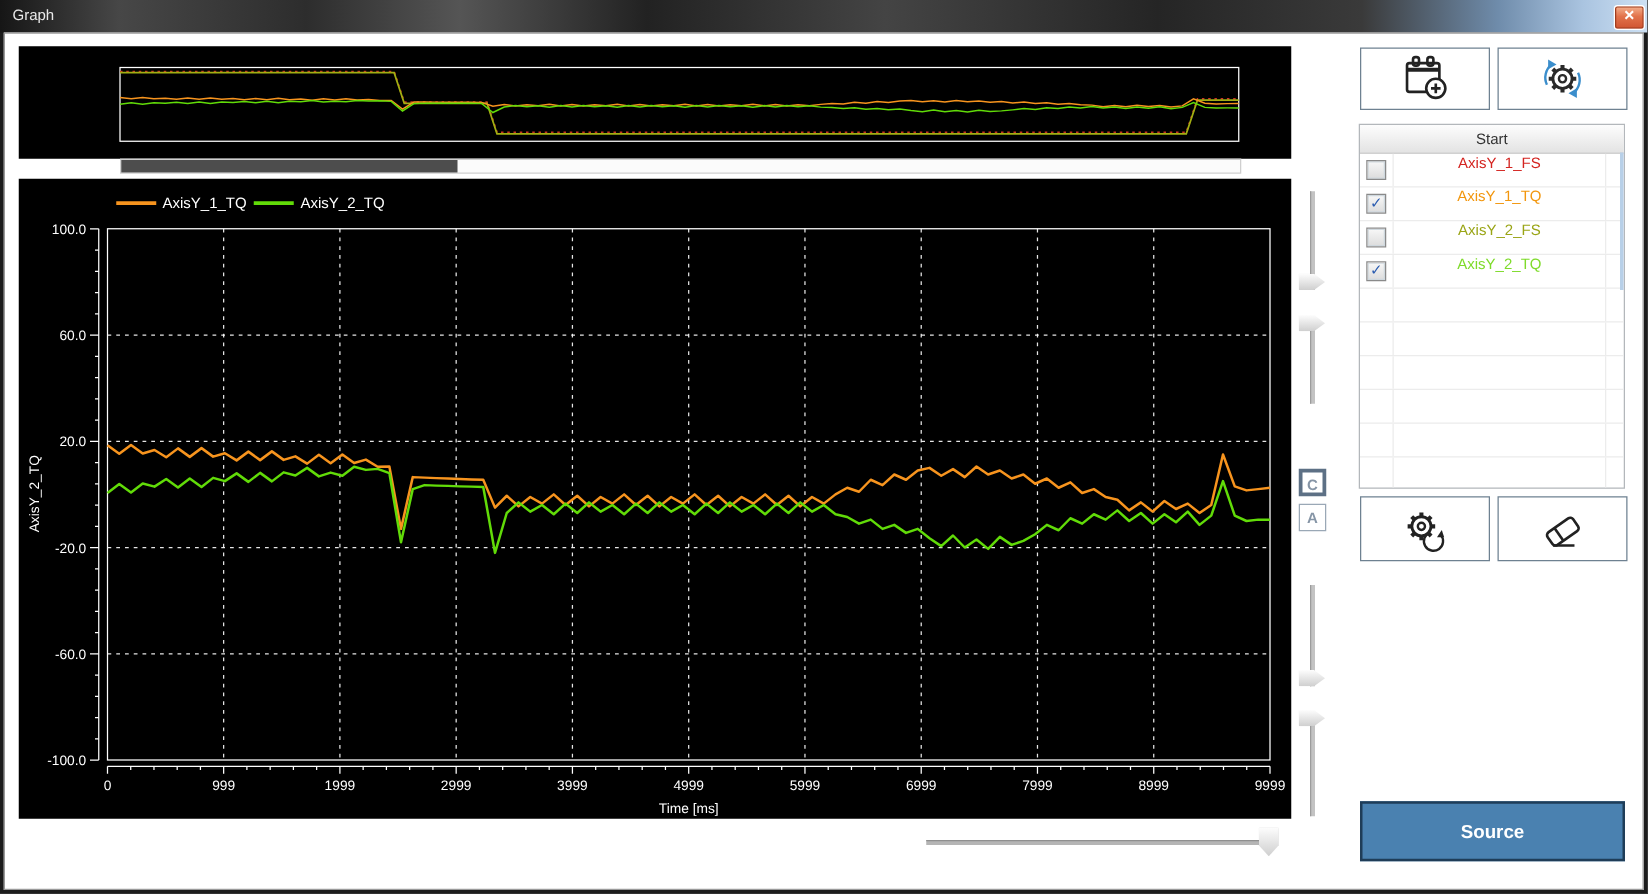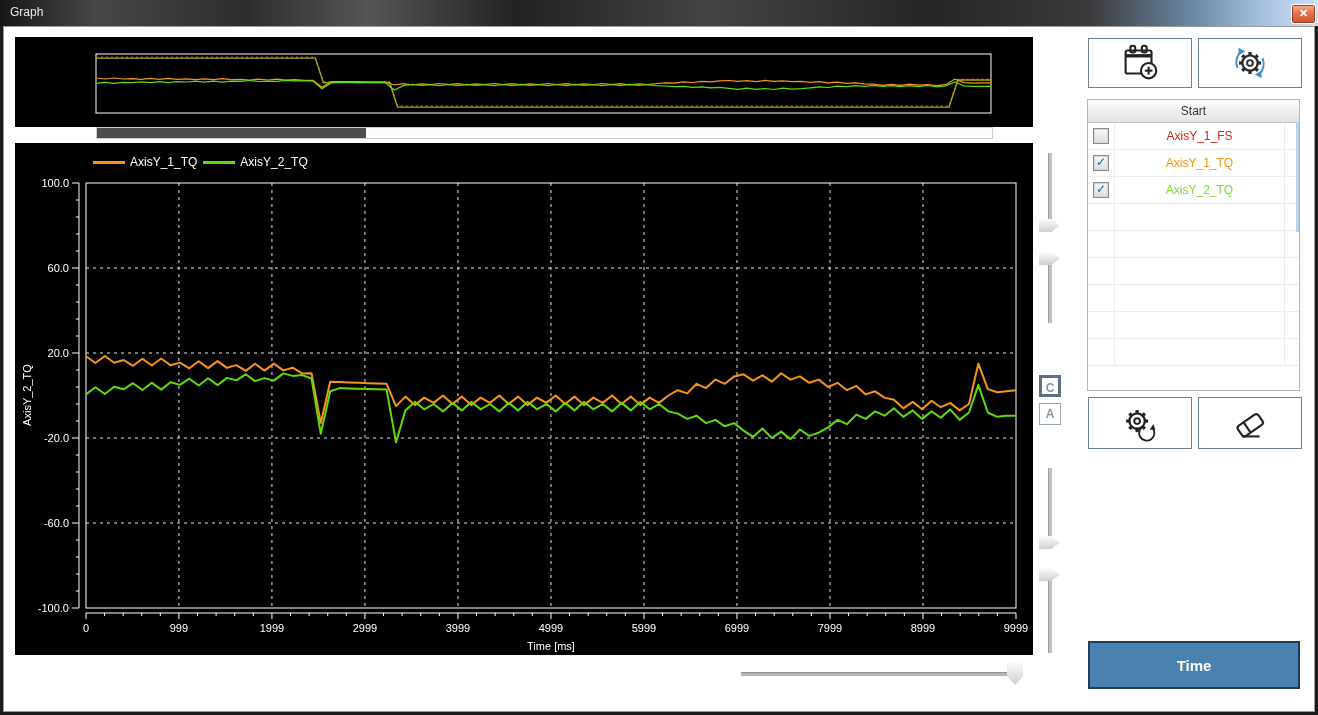--- a/index.html
+++ b/index.html
@@ -44,21 +44,21 @@
   .sq-a{top:376px;border:1px solid #9aa8b6;}
   
   .icon-btn{position:absolute;width:104px;height:50px;background:#fff;border:1px solid #6e8191;
     display:flex;align-items:center;justify-content:center;cursor:pointer;box-sizing:border-box;}
   .icon-btn svg{display:block;}
   
   .src-table{position:absolute;left:1083px;top:72px;width:213px;height:292px;border:1px solid #b3b7bb;
     box-sizing:border-box;background:#fff;overflow:hidden;font-size:12px;}
   .src-head{height:22px;background:linear-gradient(#fdfdfd,#e3e3e3);border-bottom:1px solid #c2c2c2;
     text-align:center;line-height:22px;color:#333;}
-  .srow{height:26px;border-bottom:1px solid #ececec;position:relative;display:flex;align-items:center;}
+  .srow{height:26px;border-bottom:1px solid #ececec;position:relative;display:flex;}
   .cbcell{width:26px;display:flex;justify-content:center;border-right:1px solid #ececec;align-self:stretch;align-items:center;}
   .cb{width:14px;height:14px;border:1px solid #8a8a8a;background:linear-gradient(#f8f8f8,#dcdcdc);
     box-shadow:inset 0 0 0 1px #cfd8de;font-size:12px;line-height:13px;text-align:center;color:#2b5cb0;cursor:pointer;}
   .slabel{flex:1;text-align:center;}
   .rcell{width:14px;border-left:1px solid #ececec;align-self:stretch;}
   .scroll-hint{position:absolute;right:0;top:22px;width:3px;height:110px;background:#b8d0e8;}
   
   .start-btn{position:absolute;left:1084px;top:614px;width:212px;height:48px;background:#4a81b0;
     border:2px solid #1f3d58;color:#fff;font-size:15px;font-weight:bold;display:flex;
     align-items:center;justify-content:center;cursor:pointer;box-sizing:border-box;}
@@ -319,20 +319,27 @@
           </div>
           <div class="srow">
             <div class="cbcell">
               <div class="cb">✓</div>
             </div>
             <div class="slabel" style="color: rgb(242, 150, 13);">AxisY_1_TQ</div>
             <div class="rcell"></div>
           </div>
           <div class="srow">
             <div class="cbcell">
+              <div class="cb"></div>
+            </div>
+            <div class="slabel" style="color: rgb(154, 165, 22);">AxisY_2_FS</div>
+            <div class="rcell"></div>
+          </div>
+          <div class="srow">
+            <div class="cbcell">
               <div class="cb">✓</div>
             </div>
             <div class="slabel" style="color: rgb(126, 219, 42);">AxisY_2_TQ</div>
             <div class="rcell"></div>
           </div>
           <div class="srow">
             <div class="cbcell"></div>
             <div class="slabel"></div>
             <div class="rcell"></div>
           </div>
@@ -359,17 +366,17 @@
           <div class="srow">
             <div class="cbcell"></div>
             <div class="slabel"></div>
             <div class="rcell"></div>
           </div>
         </div>
       <div class="scroll-hint"></div>
     </div>
 
     <div class="start-btn">
-      <span>Time</span>
+      <span>Source</span>
     </div>
 
   </div>
 </div>
 
 </body></html>

